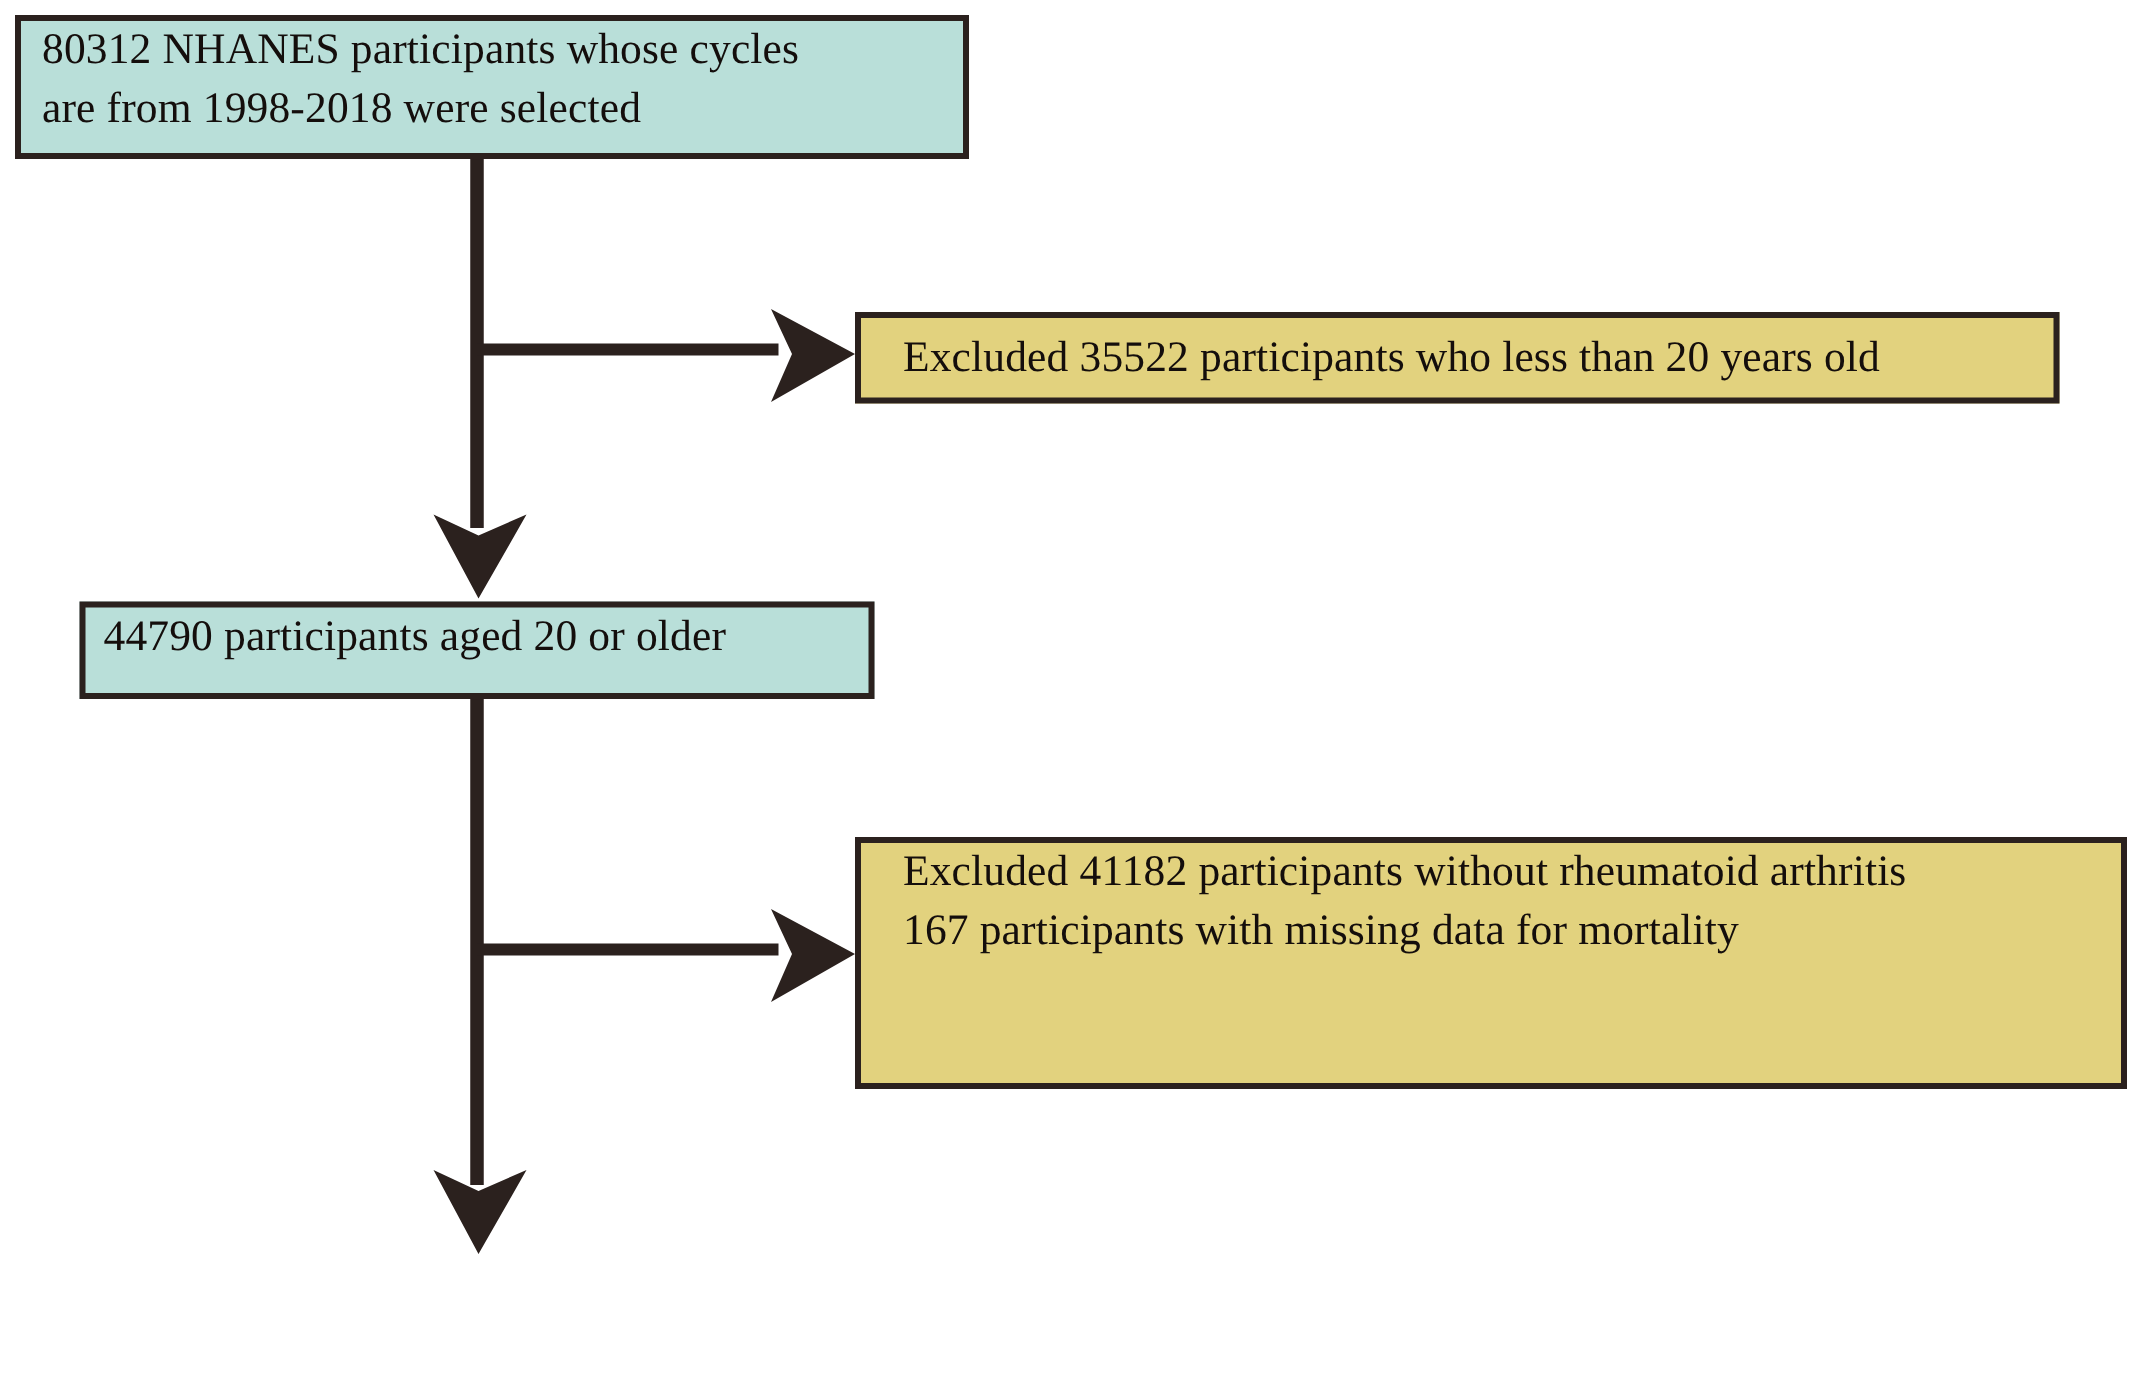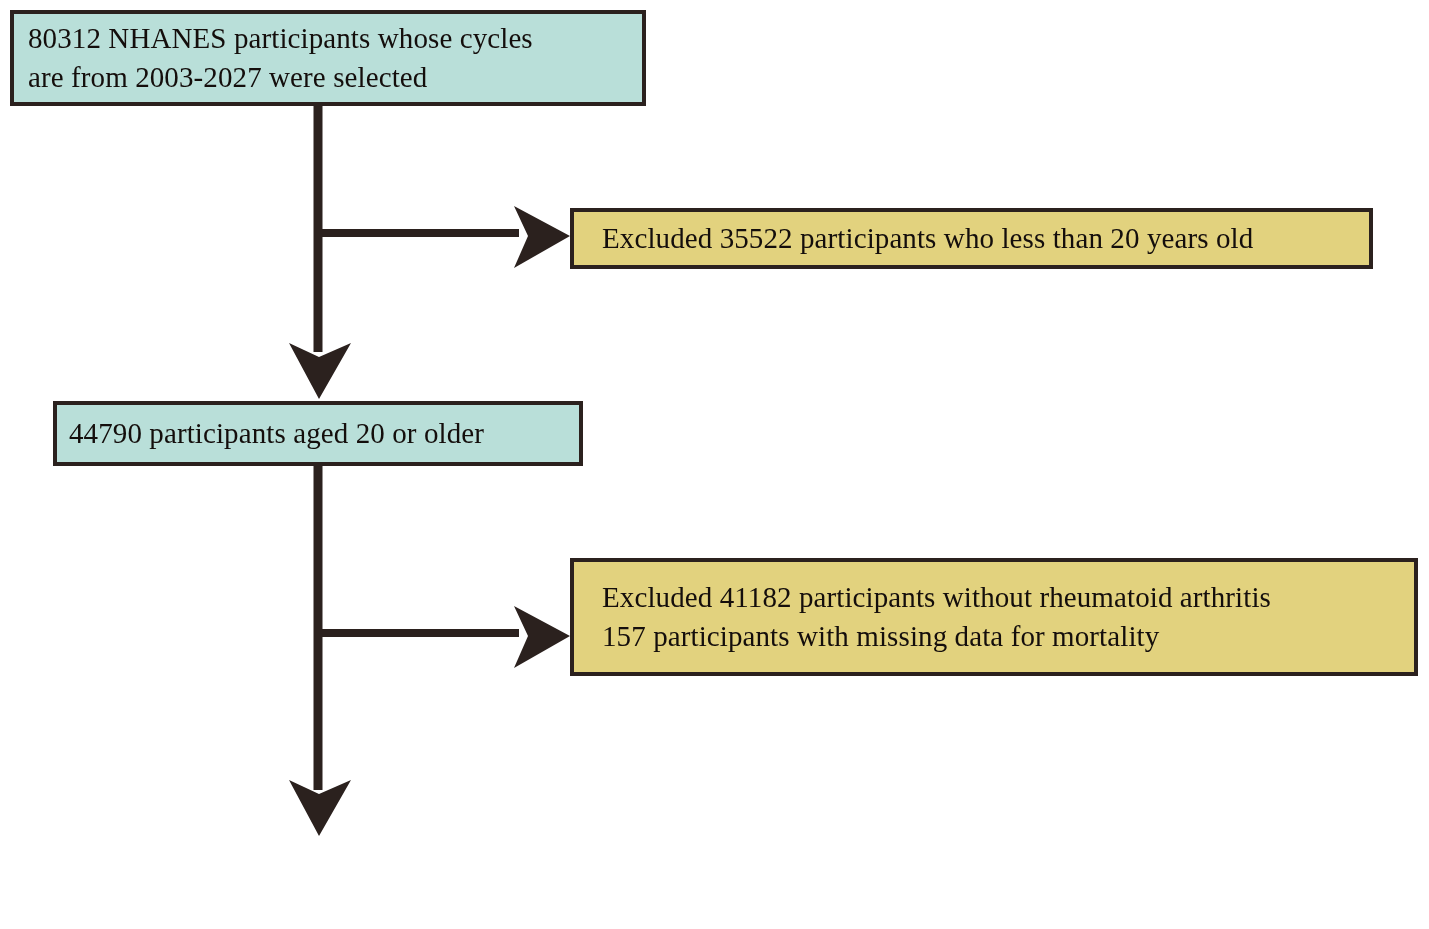--- a/index.html
+++ b/index.html
@@ -20,39 +20,38 @@
     width: 1429px;
     height: 929px;
     background: #ffffff;
   }
   .node {
     position: absolute;
     box-sizing: border-box;
     border: 4px solid #2b211e;
     display: flex;
     flex-direction: column;
-    justify-content: center;
     padding: 0 14px;
     font-size: 29px;
     line-height: 1.33;
     letter-spacing: 0.1px;
     color: #140e0c;
     white-space: pre-wrap;
   }
   .node .line {
     display: block;
   }
   .node-teal { background: #b9dfd9; }
   .node-yellow { background: #e2d27e; padding-left: 28px; }
 
   
   #node-source   { left: 10px;  top: 10px;  width: 636px; height: 96px; }
   #node-excl1    { left: 570px; top: 208px; width: 803px; height: 61px;  justify-content: center; }
   #node-adults   { left: 53px;  top: 401px; width: 530px; height: 65px; padding-left: 12px; }
-  #node-excl2    { left: 570px; top: 558px; width: 848px; height: 118px; }
+  #node-excl2    { left: 570px; top: 558px; width: 848px; height: 168px; }
   #node-final    { left: 63px;  top: 838px; width: 499px; height: 81px; }
 
   
   #connectors {
     position: absolute;
     left: 0;
     top: 0;
     width: 1429px;
     height: 929px;
     pointer-events: none;
@@ -83,30 +82,30 @@
       <line x1="318" y1="633" x2="519" y2="633" stroke-width="8"></line>
     </g>
 
     <polygon points="570,636 514,606 528,636 514,668" fill="#2b211e"></polygon>
 
     <polygon points="319,836 289,780 319,794 351,780" fill="#2b211e"></polygon>
   </svg>
 
   <div id="node-source" class="node node-teal">
     <span class="line">80312 NHANES participants whose cycles</span>
-    <span class="line">are from 2003-2027 were selected</span>
+    <span class="line">are from 1998-2018 were selected</span>
   </div>
 
   <div id="node-excl1" class="node node-yellow">
     <span class="line">Excluded 35522 participants who less than 20 years old</span>
   </div>
 
   <div id="node-adults" class="node node-teal">
     <span class="line">44790 participants aged 20 or older</span>
   </div>
 
   <div id="node-excl2" class="node node-yellow">
     <span class="line">Excluded 41182 participants without rheumatoid arthritis</span>
-    <span class="line">157 participants with missing data for mortality</span>
+    <span class="line">167 participants with missing data for mortality</span>
   </div>
 
 
 </div>
 
 </body></html>

